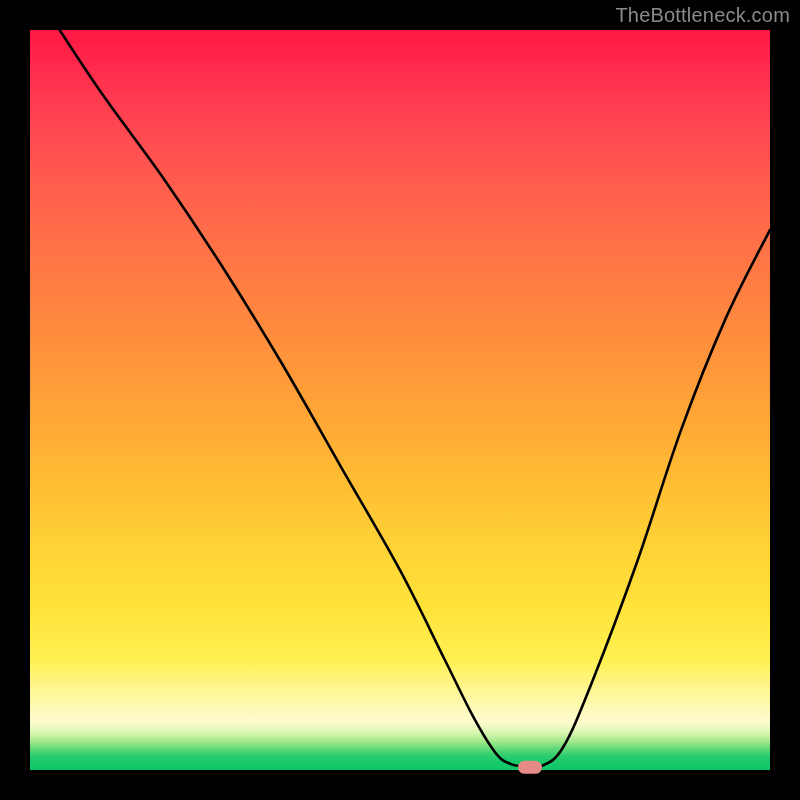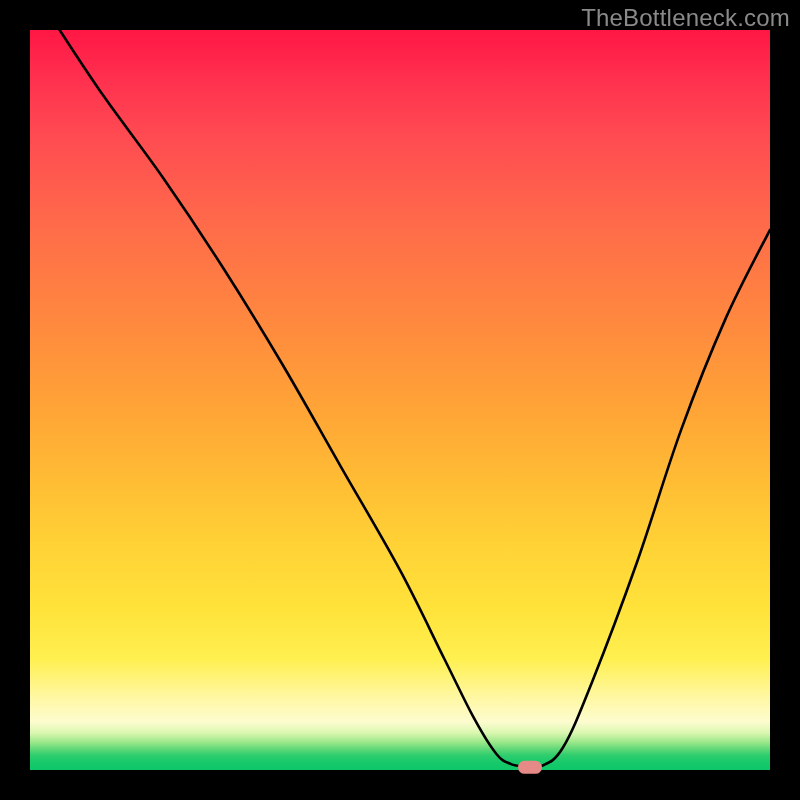--- a/index.html
+++ b/index.html
@@ -54,21 +54,21 @@
     top: 0;
     width: 740px;
     height: 740px;
     overflow: visible;
   }
   .watermark {
     position: absolute;
     top: 4px;
     right: 10px;
     color: #8a8a8a;
-    font-size: 24px;
+    font-size: 20px;
     font-weight: 500;
     letter-spacing: 0.2px;
   }
   .marker {
     position: absolute;
     width: 24px;
     height: 13px;
     border-radius: 7px;
     background: #e68a87;
     transform: translate(-50%, -55%);

